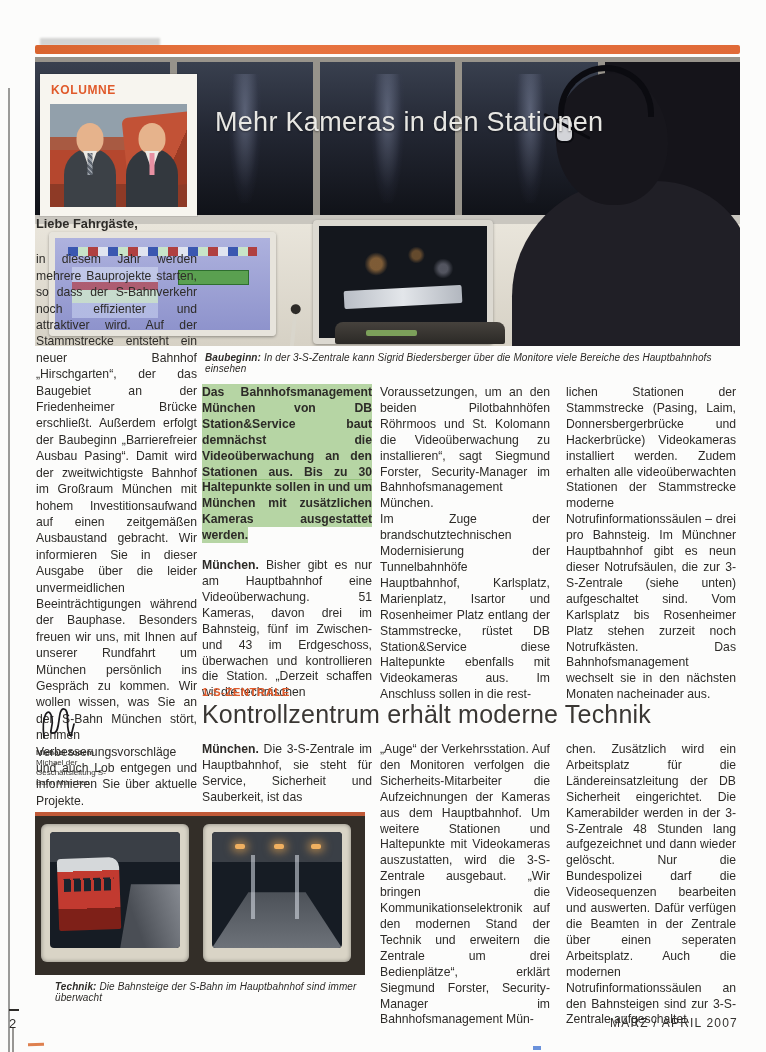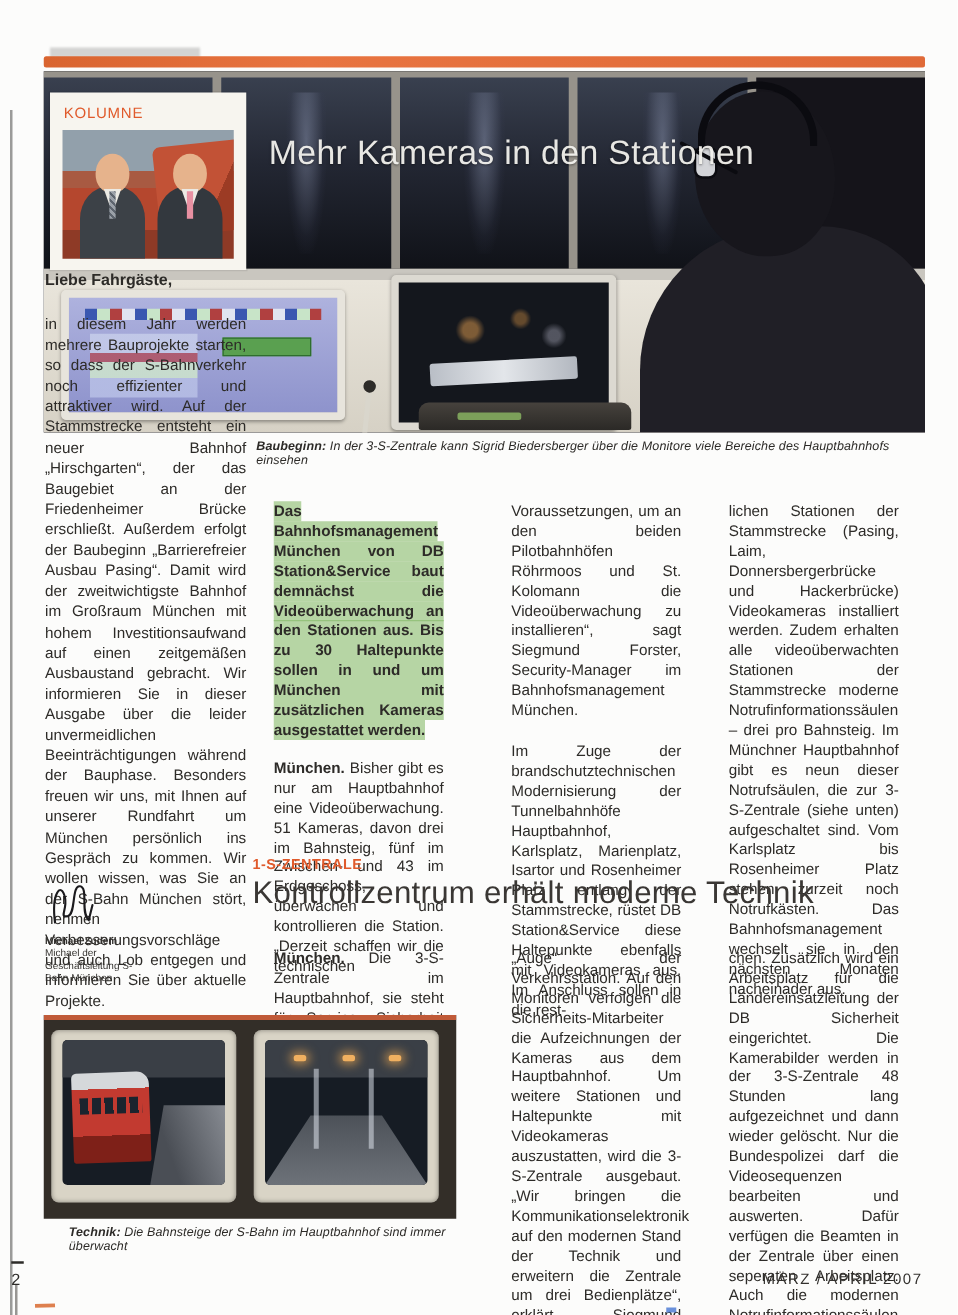--- a/index.html
+++ b/index.html
@@ -52,44 +52,44 @@
   .op-headset{position:absolute;right:86px;top:8px;width:84px;height:46px;border:6px solid #0b0b10;border-bottom:none;border-radius:60px 60px 0 0;}
   .op-earpiece{position:absolute;right:168px;top:62px;width:15px;height:22px;background:#d3d4d8;border-radius:5px;box-shadow:0 0 0 2px #0b0b10;}
   .op-boom{position:absolute;right:150px;top:80px;width:52px;height:3px;background:#0b0b10;transform:rotate(28deg);transform-origin:right center;border-radius:2px;}
 
   .headline{position:absolute;left:180px;top:50px;font-size:27px;letter-spacing:.3px;
      color:rgba(247,246,242,.93);text-shadow:0 1px 2px rgba(0,0,0,.45);font-weight:400;}
 
   
   .kolumne-card{position:absolute;left:40px;top:74px;width:157px;height:142px;background:#f7f5ef;
      box-shadow:0 0 0 1px rgba(0,0,0,.08);}
-  .kolumne-label{position:absolute;left:11px;top:9px;color:#e05a2b;font-weight:normal;font-size:12px;letter-spacing:.6px;}
+  .kolumne-label{position:absolute;left:11px;top:9px;color:#e05a2b;font-weight:bold;font-size:12px;letter-spacing:.6px;}
   .kolumne-photo{position:absolute;left:10px;top:30px;width:137px;height:103px;overflow:hidden;
      background:linear-gradient(180deg,#92a0ab 0 32%,#a85a42 32% 45%,#b5472e 45% 78%,#8e3a26 78% 100%);}
   .kp-train{position:absolute;left:55%;top:10%;width:60%;height:70%;background:linear-gradient(120deg,#c25236 0 60%,#9c3b24 60%);transform:rotate(-6deg);border-radius:6px;}
   .kp-man{position:absolute;bottom:0;width:52px;height:58px;background:#3c4147;border-radius:45% 45% 0 0;}
   .kp-man.m1{left:14px;}
   .kp-man.m2{left:76px;background:#33383e;}
   .kp-head{position:absolute;left:50%;top:-26px;transform:translateX(-50%);width:27px;height:31px;background:#e6b38c;border-radius:50% 50% 45% 45%;}
   .kp-shirt{position:absolute;left:50%;top:2px;transform:translateX(-50%);width:14px;height:20px;background:#eceae4;clip-path:polygon(0 0,100% 0,50% 100%);}
   .kp-tie1{position:absolute;left:50%;top:4px;transform:translateX(-50%);width:5px;height:22px;background:repeating-linear-gradient(45deg,#9aa0a8 0 2px,#5d646e 2px 4px);}
   .kp-tie2{position:absolute;left:50%;top:4px;transform:translateX(-50%);width:5px;height:22px;background:#e890a2;}
 
   
   .caption{position:absolute;font-size:10px;font-style:italic;color:#2c2a27;letter-spacing:.1px;}
   .caption b{font-style:italic;}
   .main-caption{left:205px;top:352px;width:535px;}
   .bottom-caption{left:55px;top:981px;width:330px;}
 
   
   .col{position:absolute;width:170px;font-size:12.2px;line-height:15.9px;text-align:justify;color:#2d2b28;}
-  .col p{margin:17px;}
+  .col p{margin:0;}
   .col p + p{margin-top:0;}
   .c1{left:202px;}
-  .c2{left:392px;}
+  .c2{left:380px;}
   .c3{left:566px;}
   .top-cols{top:385px;}
   .lead{font-weight:bold;margin-bottom:14px !important;}
   .hl{background:rgba(124,180,92,.55);box-decoration-break:clone;-webkit-box-decoration-break:clone;padding:1px 0;}
   .dateline{font-weight:bold;}
 
   .kicker{position:absolute;left:202px;top:686px;color:#e05a2b;font-weight:bold;font-size:11.5px;letter-spacing:.4px;}
   .h2{position:absolute;left:202px;top:700px;width:540px;font-size:25px;font-weight:400;color:#3a3734;letter-spacing:.2px;}
 
   .bottom-cols{top:742px;}

